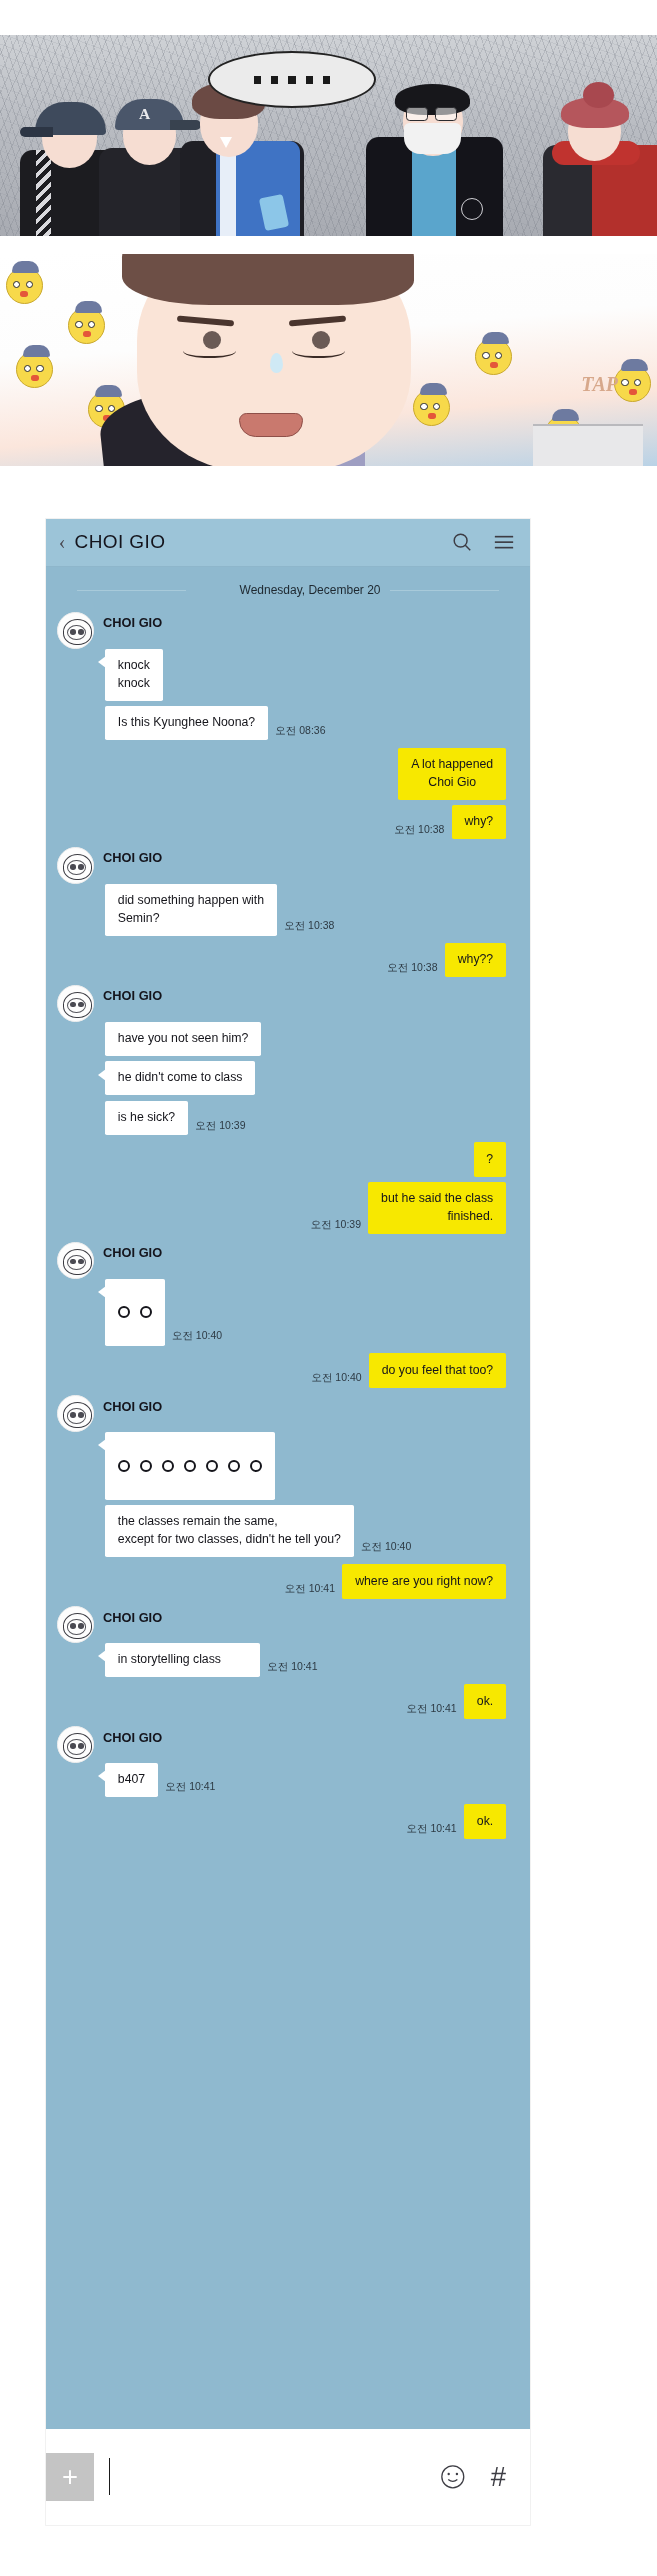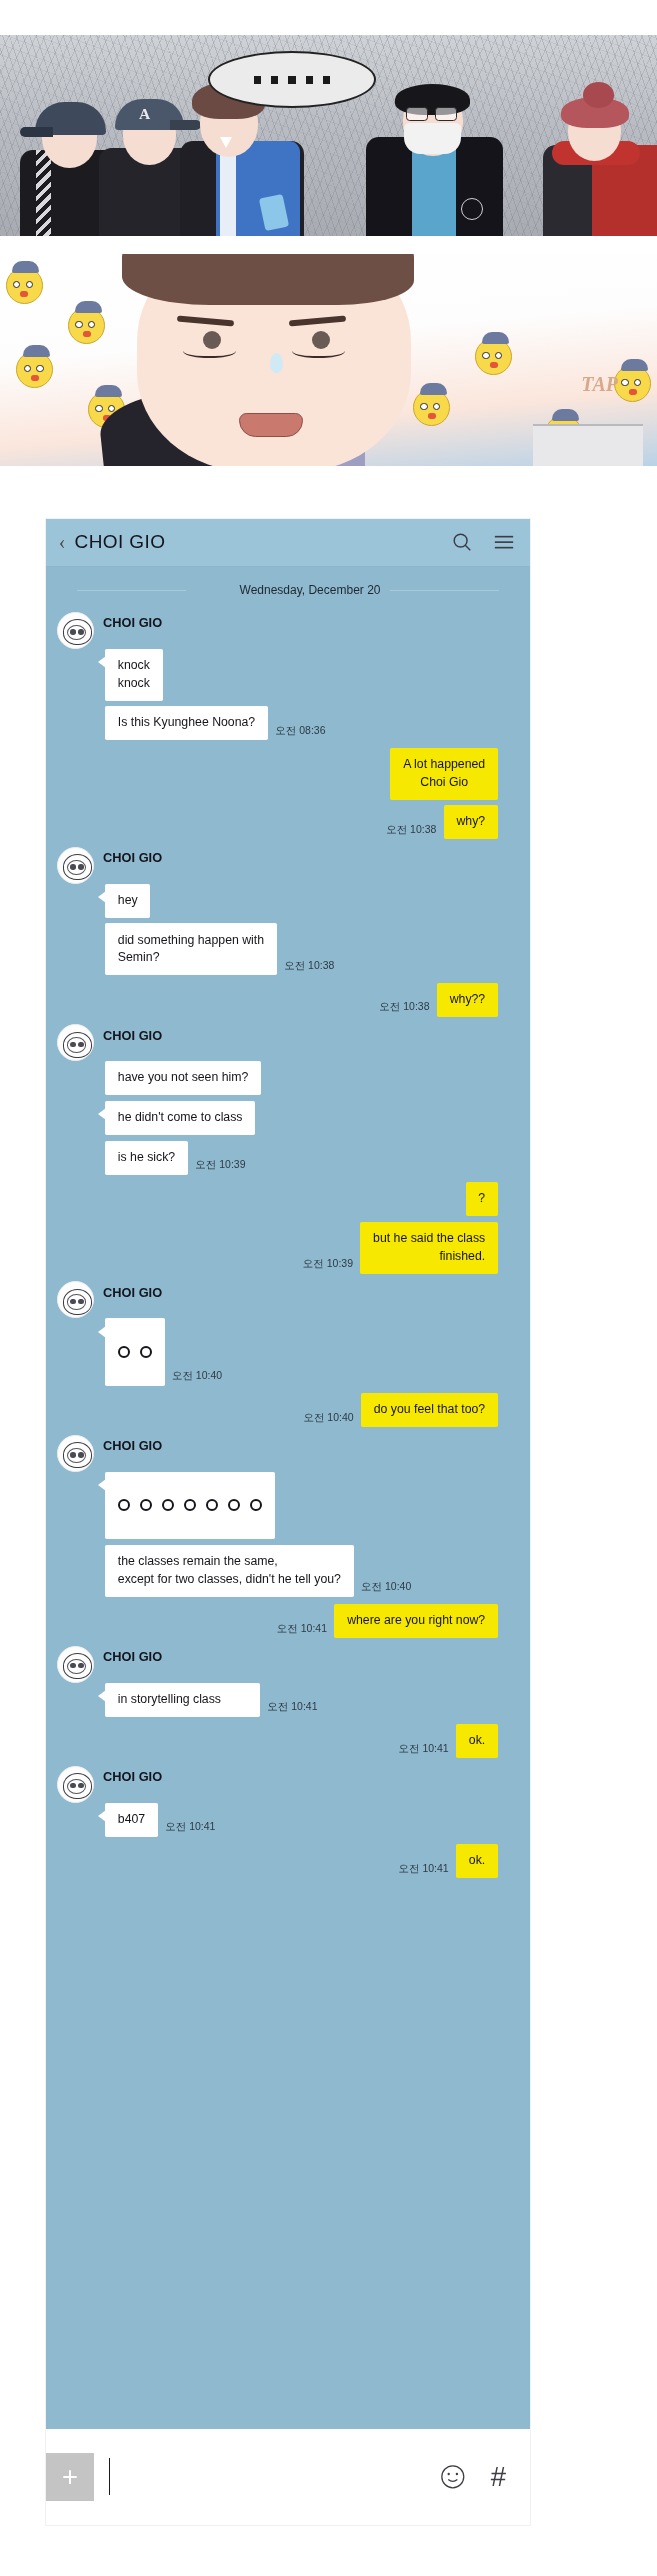--- a/index.html
+++ b/index.html
@@ -194,21 +194,21 @@
     content:""; position:absolute; left:-7.3px; top:7.3px; width:0; height:0;
     border-top:6.4px solid transparent; border-bottom:6.4px solid transparent;
     border-right:8.2px solid #ffffff;
   }
   .bubble.me{ background:#f7e800; text-align:center; }
   .bubble.me.lefttext{ text-align:right; }
   .ts{ font-size:10.5px; color:#2d3a44; margin:0 7.3px 2.7px 7.3px; white-space:nowrap; }
   .circ-line{ display:flex; gap:10px; align-items:center; padding:1.8px 0; }
   .circ{ width:12px; height:12px; border:2.2px solid #15151b; border-radius:50%; }
 
-  .rows-right{ margin-right:21px; }
+  .rows-right{ margin-right:13px; }
 
   .chat-input{
     position:absolute; left:0; bottom:0; width:484px; height:96px;
     background:#ffffff; display:flex; align-items:center; padding:0 24px 0 0;
   }
   .plus-btn{ width:48px; height:48px; background:#c4c4c4; color:#ffffff; font-size:27.4px;
              display:flex; align-items:center; justify-content:center; cursor:pointer;
              font-weight:300; margin-left:0; }
   .caret{ width:1.8px; height:37px; background:#1a1a1a; margin-left:14.6px; }
   .inp-spacer{ flex:1; }
@@ -402,23 +402,20 @@
       <div class="msg-group">
         <div class="sender-row">
           <div class="avatar">
               <i></i>
               <b></b>
             </div>
           <div class="sender-name">CHOI GIO</div>
         </div>
         <div class="rows">
           <div class="row">
-            <div class="bubble first">hey</div>
-          </div>
-          <div class="row">
             <div class="bubble">did something happen with
 Semin?</div>
             <div class="ts">오전 10:38</div>
           </div>
         </div>
       </div>
 
       <div class="msg-group">
         <div class="rows rows-right">
           <div class="row right">

